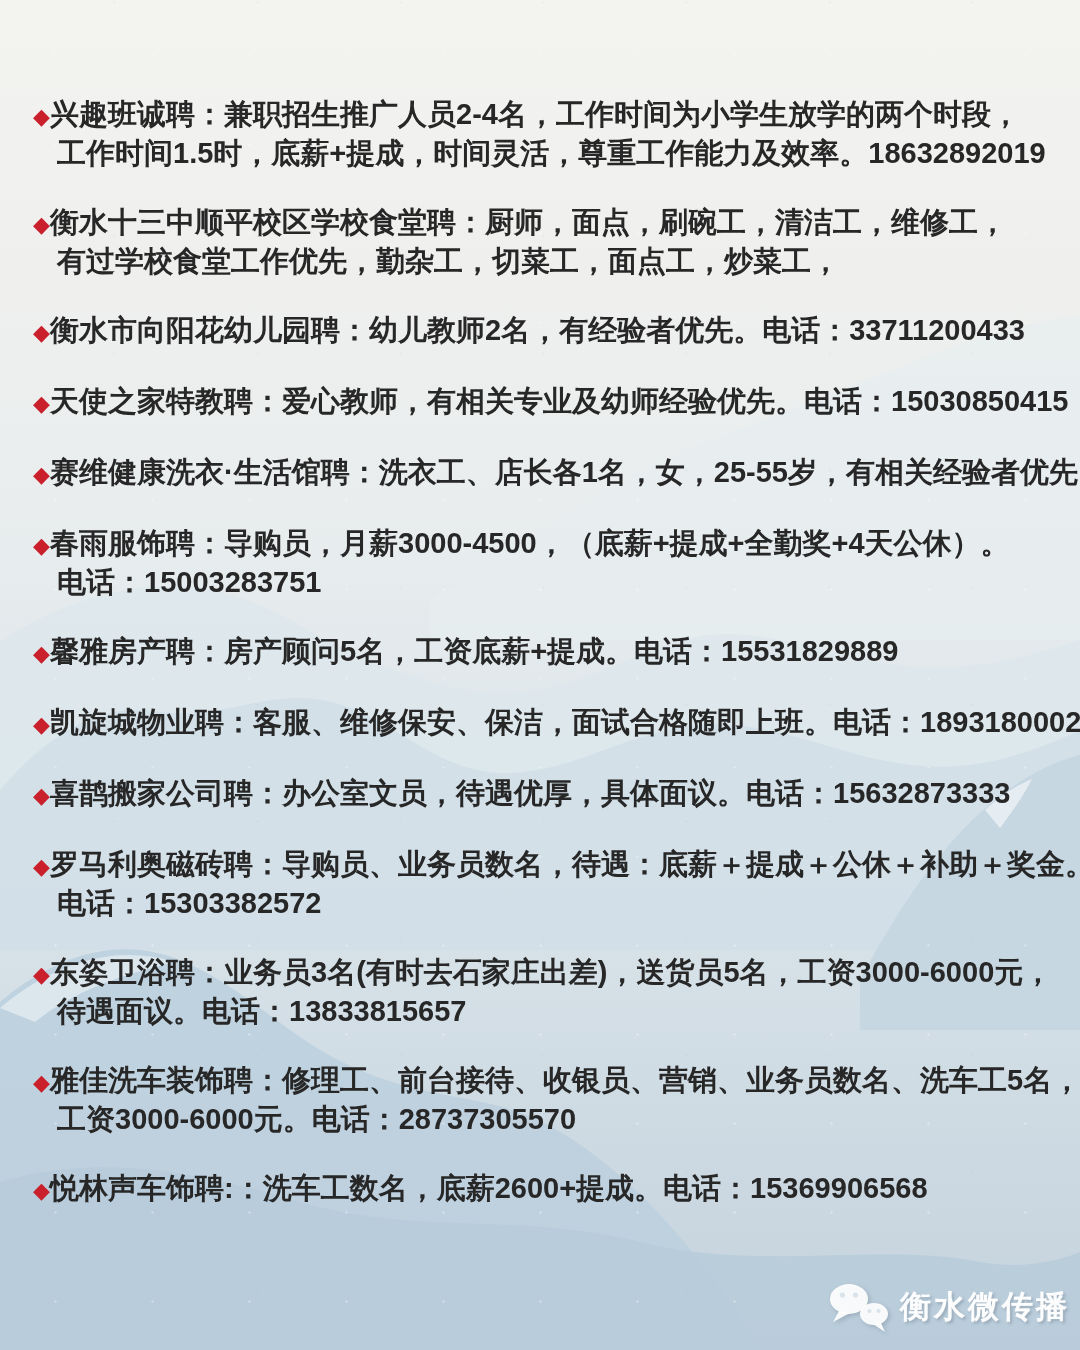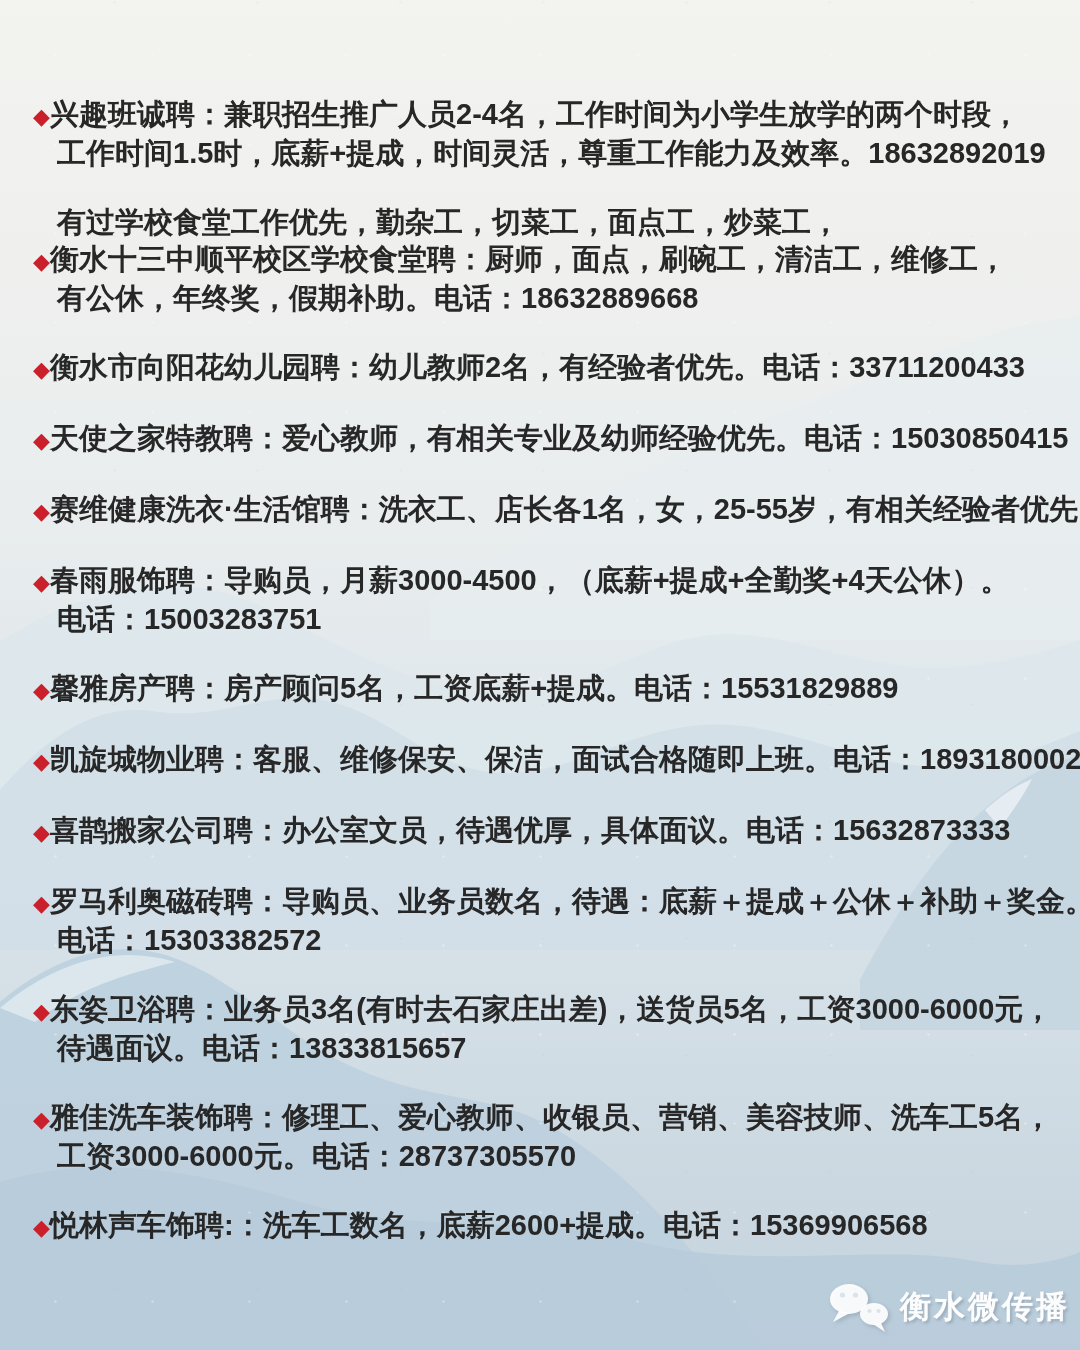--- a/index.html
+++ b/index.html
@@ -70,23 +70,22 @@
   <div class="texture"></div>
 
   <div class="content">
 
     <div class="entry">
       <p class="line first"><span class="diamond">◆</span><span>兴趣班诚聘：兼职招生推广人员2-4名，工作时间为小学生放学的两个时段，</span></p>
       <p class="line">工作时间1.5时，底薪+提成，时间灵活，尊重工作能力及效率。18632892019</p>
     </div>
 
     <div class="entry">
+      <p class="line first"><span class="diamond">◆</span><span>衡水十三中顺平校区学校食堂聘：厨师，面点，刷碗工，清洁工，维修工，</span></p>
       <p class="line">有过学校食堂工作优先，勤杂工，切菜工，面点工，炒菜工，</p>
-      <p class="line first"><span class="diamond">◆</span><span>衡水十三中顺平校区学校食堂聘：厨师，面点，刷碗工，清洁工，维修工，</span></p>
-      <p class="line">有公休，年终奖，假期补助。电话：18632889668</p>
     </div>
 
     <div class="entry">
       <p class="line first"><span class="diamond">◆</span><span>衡水市向阳花幼儿园聘：幼儿教师2名，有经验者优先。电话：33711200433</span></p>
     </div>
 
     <div class="entry">
       <p class="line first"><span class="diamond">◆</span><span>天使之家特教聘：爱心教师，有相关专业及幼师经验优先。电话：15030850415</span></p>
     </div>
 
@@ -115,21 +114,21 @@
       <p class="line first"><span class="diamond">◆</span><span>罗马利奥磁砖聘：导购员、业务员数名，待遇：底薪＋提成＋公休＋补助＋奖金。</span></p>
       <p class="line">电话：15303382572</p>
     </div>
 
     <div class="entry">
       <p class="line first"><span class="diamond">◆</span><span>东姿卫浴聘：业务员3名(有时去石家庄出差)，送货员5名，工资3000-6000元，</span></p>
       <p class="line">待遇面议。电话：13833815657</p>
     </div>
 
     <div class="entry">
-      <p class="line first"><span class="diamond">◆</span><span>雅佳洗车装饰聘：修理工、爱心教师、收银员、营销、美容技师、洗车工5名，</span></p>
+      <p class="line first"><span class="diamond">◆</span><span>雅佳洗车装饰聘：修理工、前台接待、收银员、营销、业务员数名、洗车工5名，</span></p>
       <p class="line">工资3000-6000元。电话：28737305570</p>
     </div>
 
     <div class="entry">
       <p class="line first"><span class="diamond">◆</span><span>悦林声车饰聘:：洗车工数名，底薪2600+提成。电话：15369906568</span></p>
     </div>
 
   </div>
 
   <div class="watermark">

